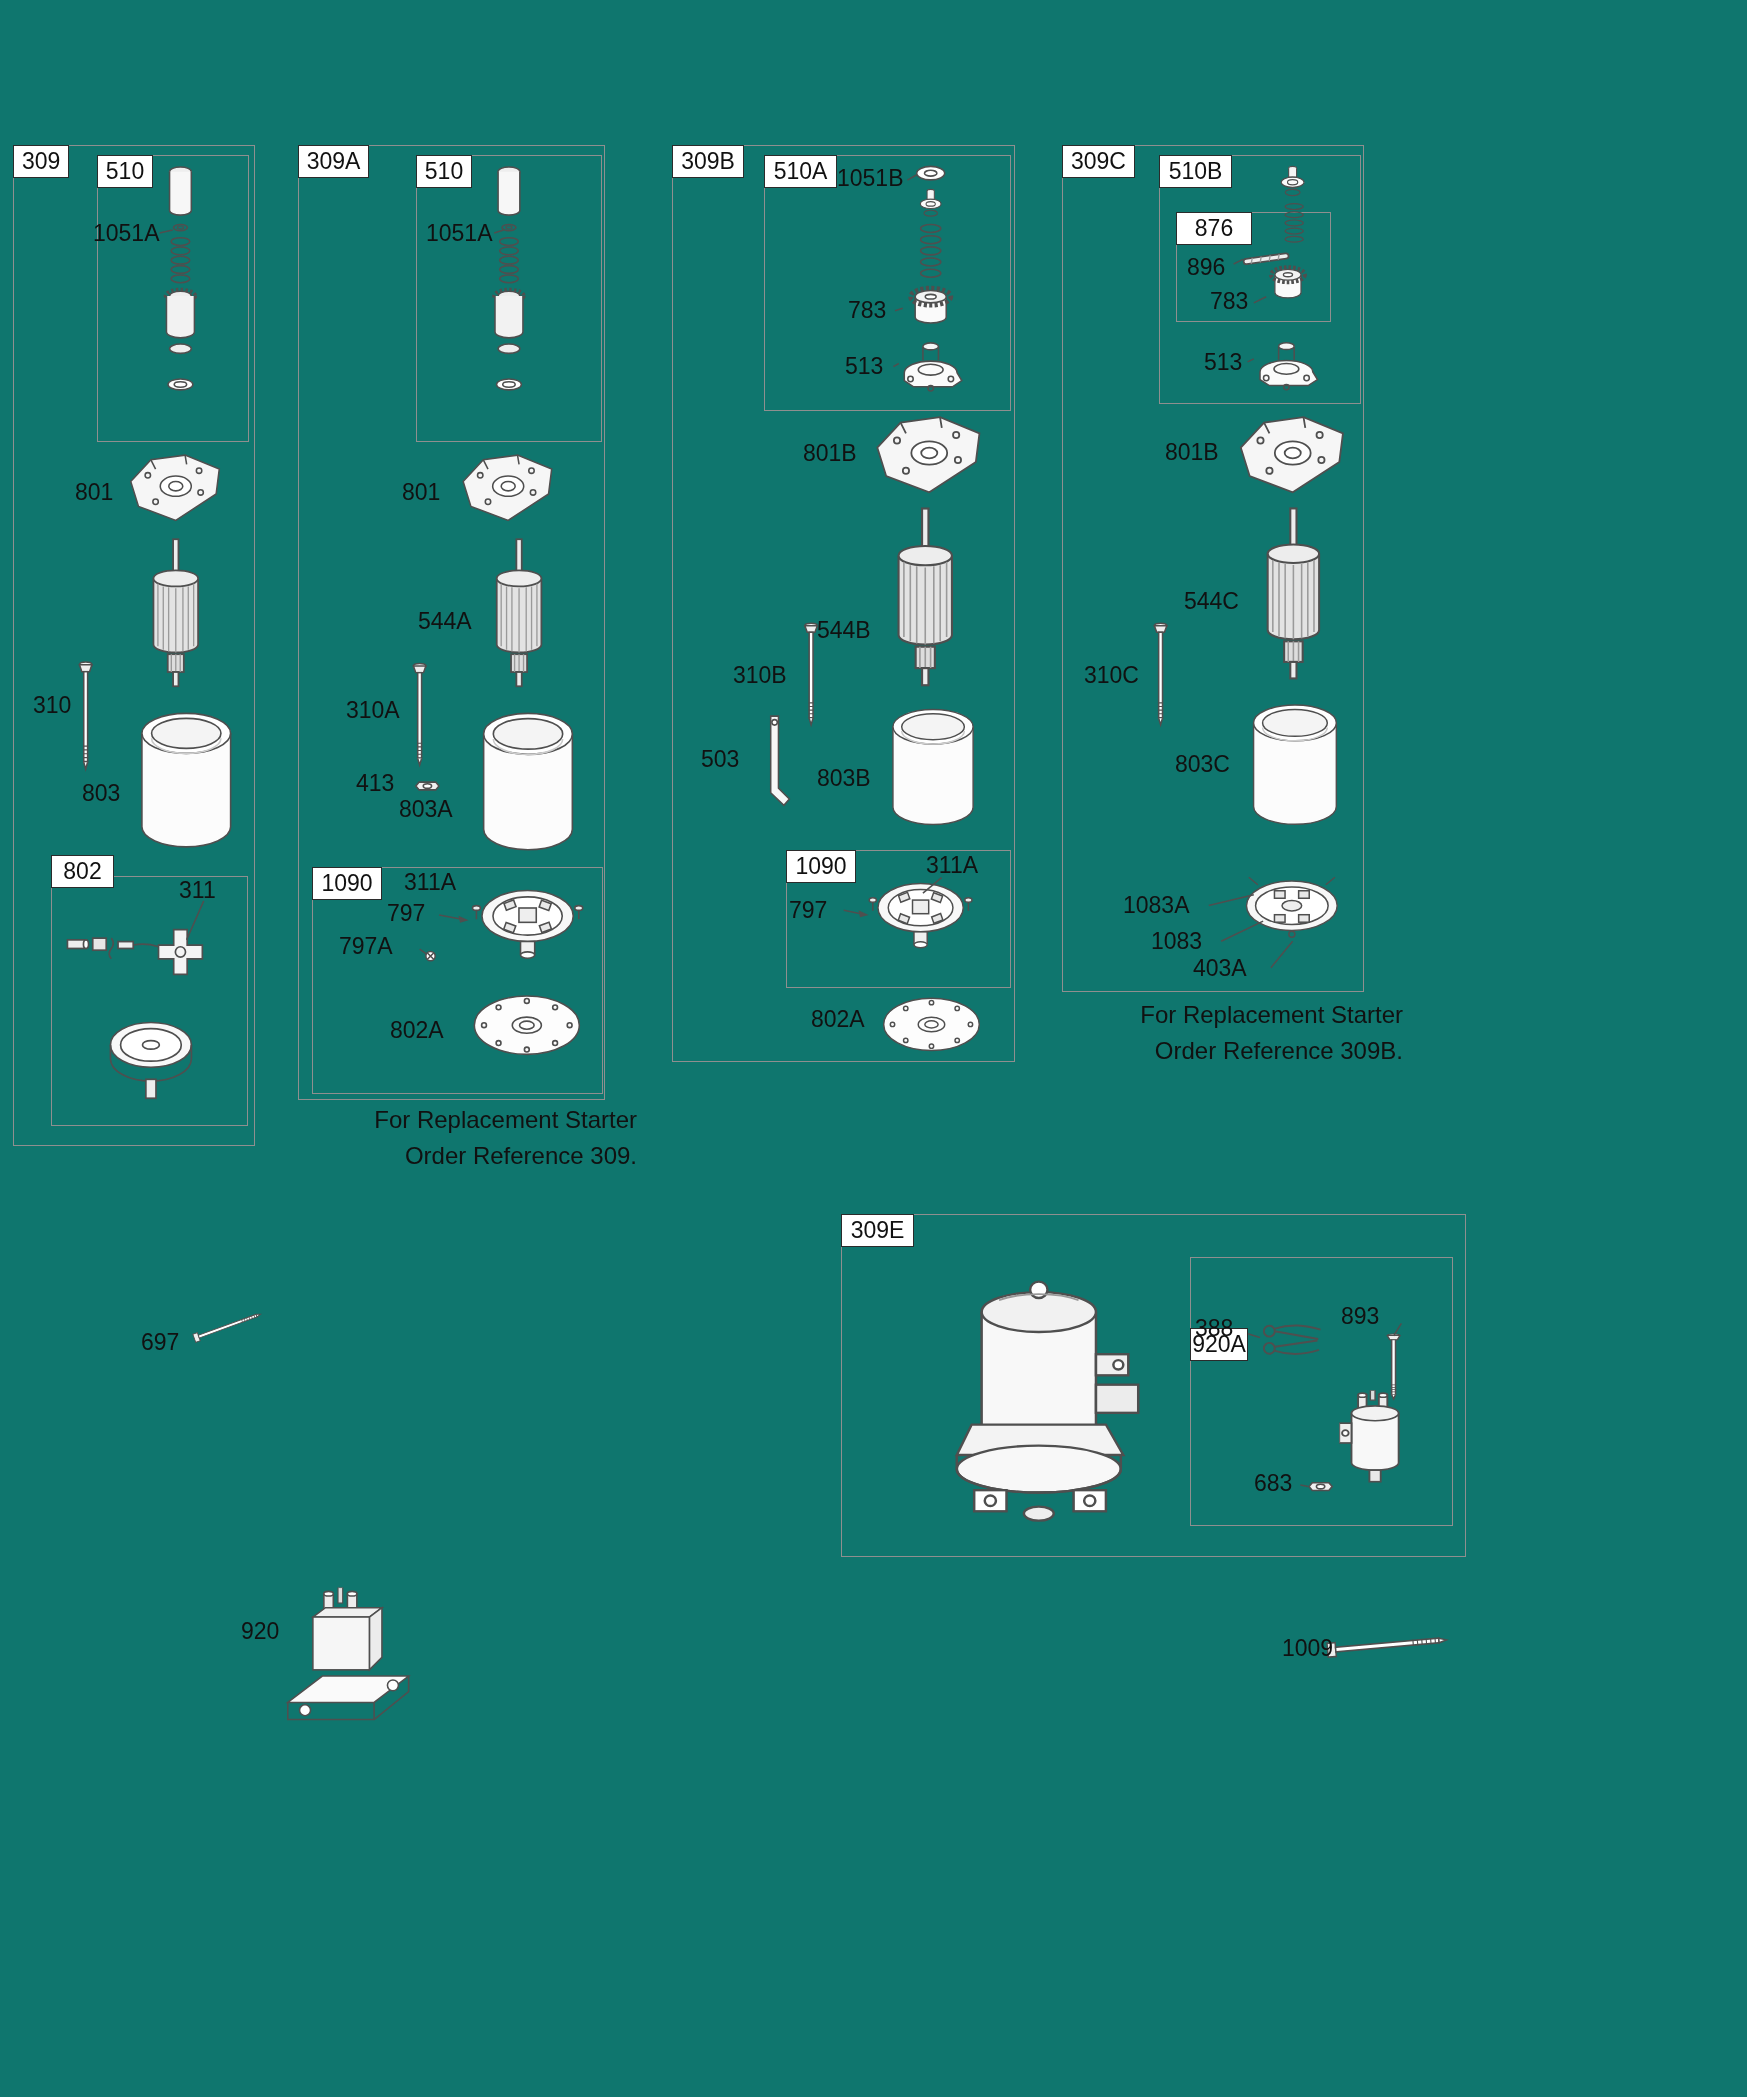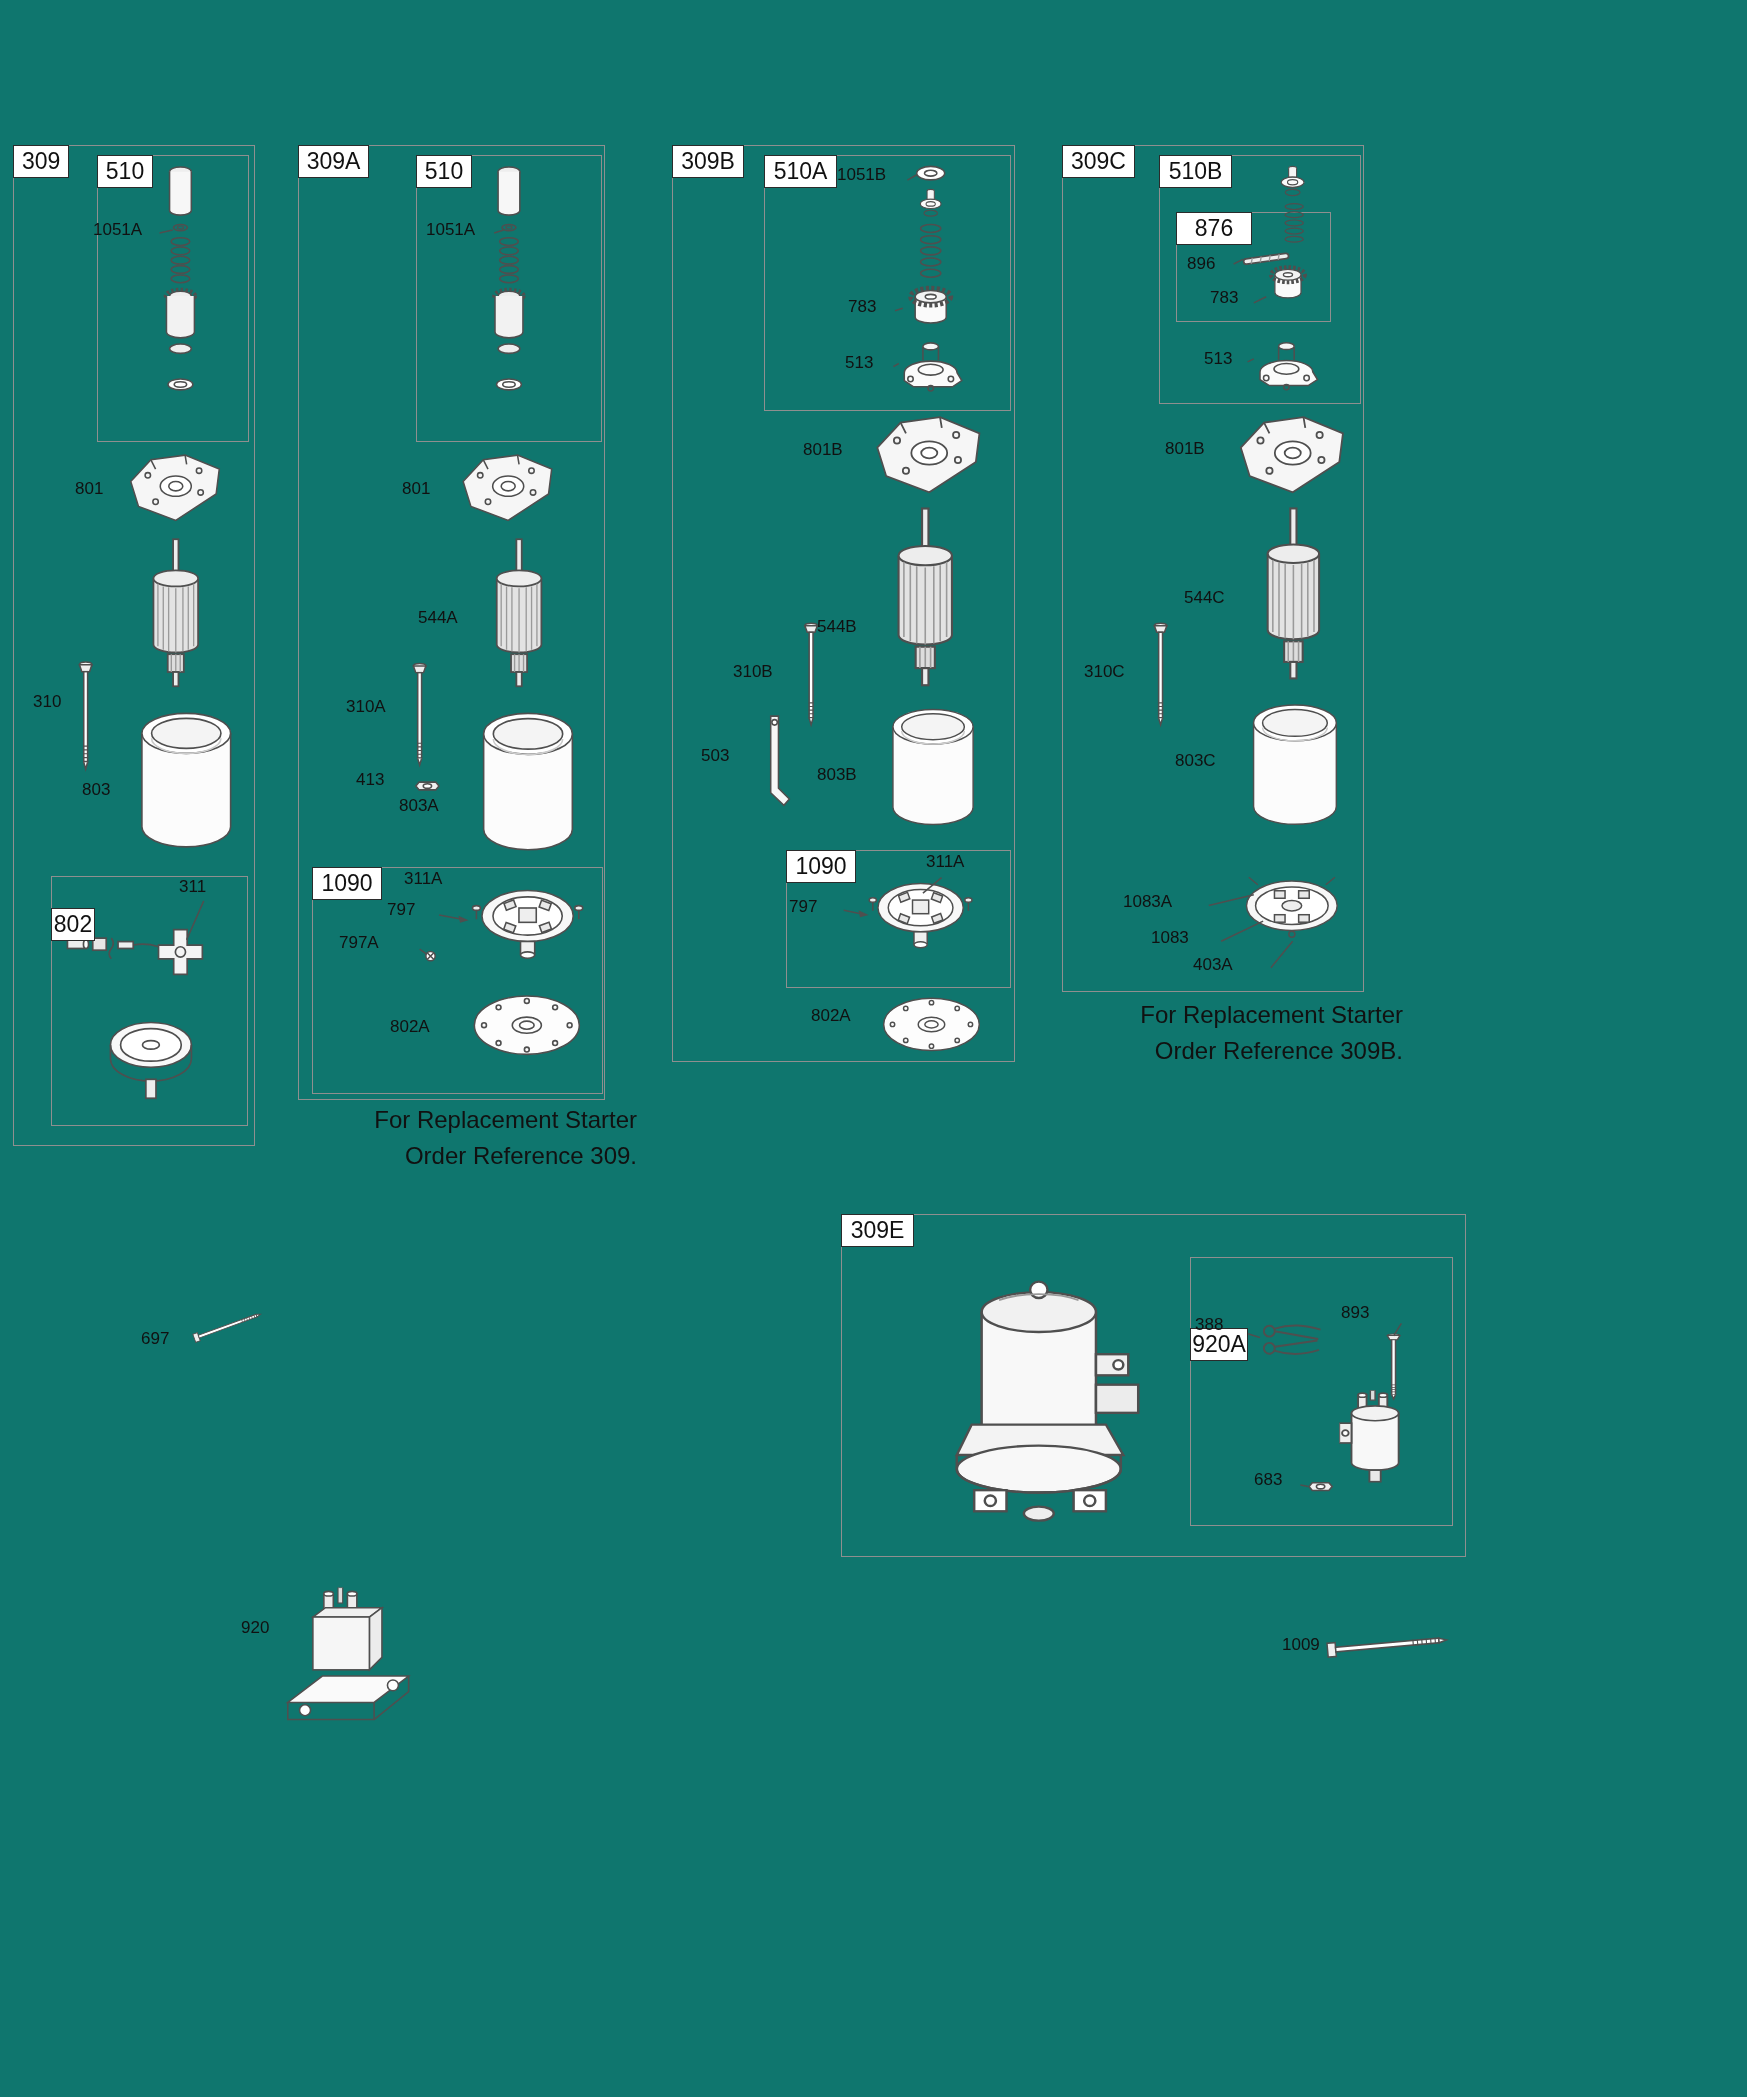--- a/index.html
+++ b/index.html
@@ -3,21 +3,21 @@
 <meta charset="utf-8">
 <style>
   *{box-sizing:border-box}
   html,body{margin:0;padding:0;background:#fff}
   body{font-family:"Liberation Sans",sans-serif;color:#111}
   .canvas{position:relative;width:1748px;height:2097px;background:#0f766e;overflow:hidden}
   .frame{position:absolute;border:1.6px solid #8f8f8f;background:transparent}
   .tag{position:absolute;height:33px;border:1.6px solid #2b2b2b;background:#fff;
        display:flex;align-items:center;justify-content:center;
        font-size:23px;line-height:1;z-index:6}
-  .lbl{position:absolute;font-size:17px;line-height:1.1;white-space:nowrap;z-index:7}
+  .lbl{position:absolute;font-size:23px;line-height:1.1;white-space:nowrap;z-index:7}
   .note{position:absolute;font-size:24px;text-align:right;line-height:1.5;z-index:7}
   svg.art{position:absolute;left:0;top:0;z-index:4;pointer-events:none}
 </style>
 </head>
 <body>
 
 <div class="canvas">
 
   <div class="frame" style="left:13.2px;top:145px;width:242px;height:1001px"></div>
   <div class="frame" style="left:97px;top:155px;width:152px;height:287px"></div>
@@ -364,21 +364,21 @@
 
   <div class="tag" style="left:13.2px;top:145px;width:56px">309</div>
   <div class="tag" style="left:97px;top:155px;width:56px">510</div>
   <div class="tag" style="left:298px;top:145px;width:71px">309A</div>
   <div class="tag" style="left:416px;top:155px;width:56px">510</div>
   <div class="tag" style="left:672px;top:145px;width:72px">309B</div>
   <div class="tag" style="left:764px;top:155px;width:73px">510A</div>
   <div class="tag" style="left:1062px;top:145px;width:73px">309C</div>
   <div class="tag" style="left:1159px;top:155px;width:73px">510B</div>
   <div class="tag" style="left:1176px;top:212px;width:76px">876</div>
-  <div class="tag" style="left:51px;top:908px;width:44px">802</div>
+  <div class="tag" style="left:51px;top:855px;width:63px">802</div>
   <div class="tag" style="left:312px;top:867px;width:70px">1090</div>
   <div class="tag" style="left:786px;top:850px;width:70px">1090</div>
   <div class="tag" style="left:841px;top:1214px;width:73px">309E</div>
   <div class="tag" style="left:1190px;top:1328px;width:58px">920A</div>
 
   <span class="lbl" style="left:93px;top:221px">1051A</span>
   <span class="lbl" style="left:75px;top:480px">801</span>
   <span class="lbl" style="left:33px;top:693px">310</span>
   <span class="lbl" style="left:82px;top:781px">803</span>
   <span class="lbl" style="left:179px;top:878px">311</span>

